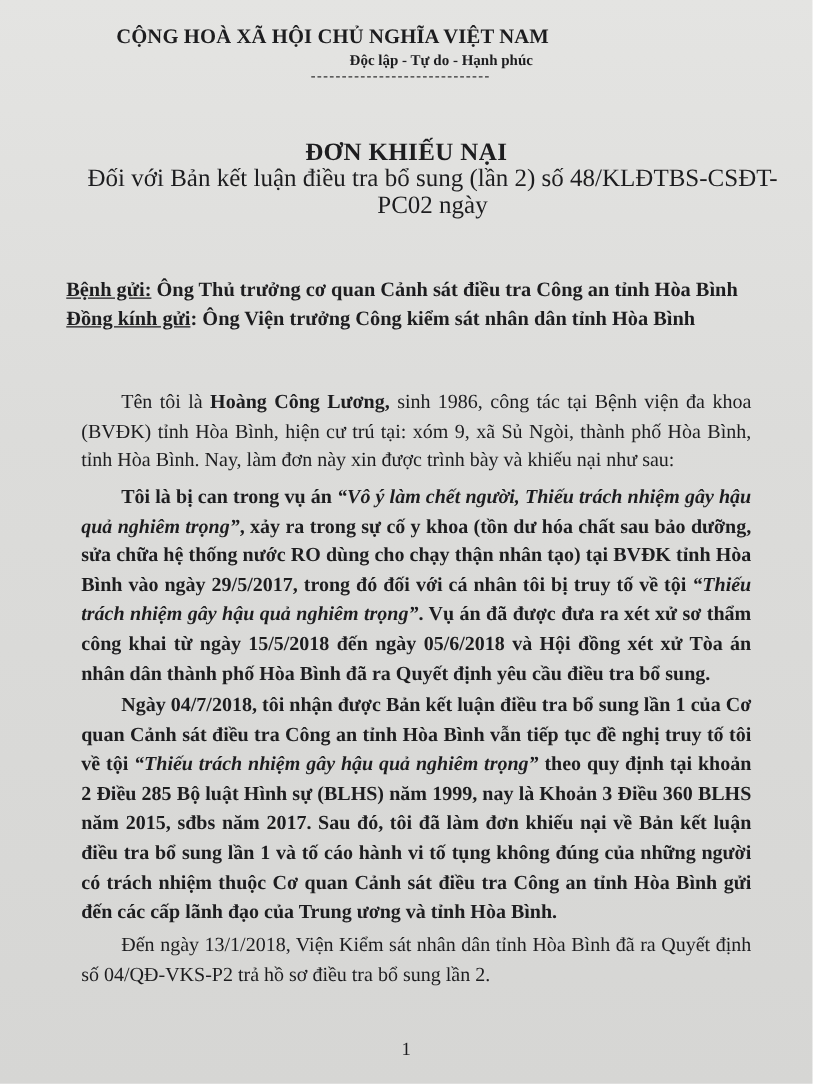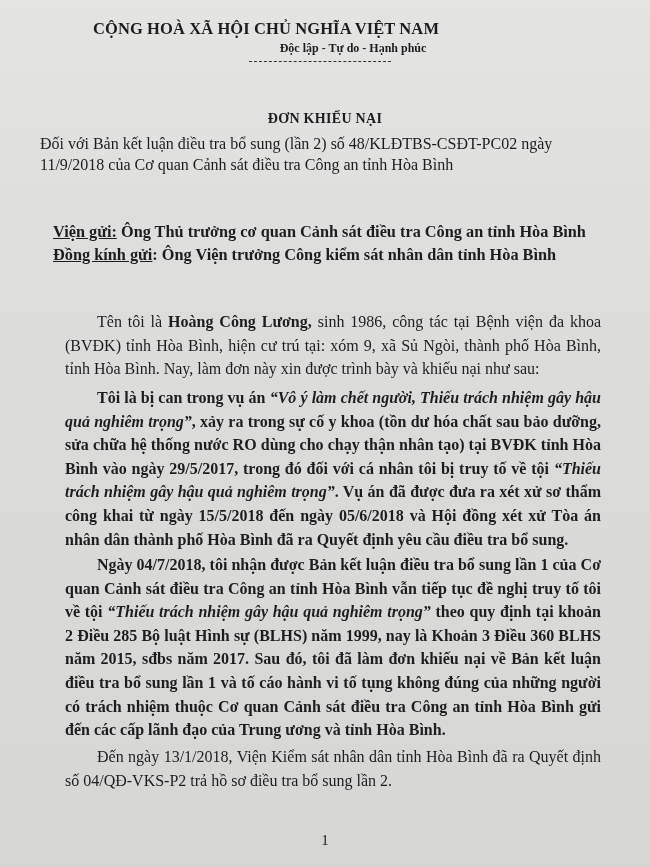--- a/index.html
+++ b/index.html
@@ -8,43 +8,42 @@
       background: linear-gradient(180deg, #e4e4e2 0%, #dcdcda 40%, #d6d6d4 100%);
       font-family: "Liberation Serif", "DejaVu Serif", serif;
       color: #1d1d1f;
       position: relative;
     }
     .page { position: absolute; left: 0; top: 0; width: 650px; height: 867px; }
     .hdr1 { position: absolute; top: 19px; left: 0; width: 532px; text-align: center; font-weight: bold; font-size: 16.5px; letter-spacing: 0.1px; }
     .hdr2 { position: absolute; top: 41px; left: 0; width: 650px; text-align: center; font-weight: bold; font-size: 12px; padding-left: 28px; }
     .dash { position: absolute; top: 61px; left: 249px; width: 142px; border-top: 1.5px dashed #333; }
     .date { position: absolute; top: 79px; right: 42px; font-style: italic; font-size: 16px; }
-    .title { position: absolute; top: 111px; left: 0; width: 650px; text-align: center; font-weight: bold; font-size: 14px; letter-spacing: 0.3px; }
-    .subtitle { position: absolute; top: 133px; left: 40px; width: 580px; text-align: left; font-size: 16px; line-height: 21px; }
+    .title { position: absolute; top: 111px; left: 0; width: 650px; text-align: center; font-weight: bold; font-size: 20px; letter-spacing: 0.3px; }
+    .subtitle { position: absolute; top: 133px; left: 56px; width: 580px; text-align: center; font-size: 20px; line-height: 21px; }
     .addr { position: absolute; left: 53px; width: 570px; font-weight: bold; font-size: 16.3px; }
     .addr .lbl { text-decoration: underline; }
     .body { position: absolute; left: 53px; width: 560px; font-size: 16px; line-height: 23.6px; text-align: justify; }
     .p { margin: 12px; text-indent: 32px; }
     .pgnum { position: absolute; top: 832px; left: 0; width: 650px; text-align: center; font-size: 15px; }
   </style>
 </head>
 <body>
 
 <div class="page">
   <div class="hdr1">CỘNG HOÀ XÃ HỘI CHỦ NGHĨA VIỆT NAM</div>
   <div class="hdr2">Độc lập - Tự do - Hạnh phúc</div>
   <div class="dash"></div>
   <div class="title">ĐƠN KHIẾU NẠI</div>
   <div class="subtitle">
     <div>Đối với Bản kết luận điều tra bổ sung (lần 2) số 48/KLĐTBS-CSĐT-PC02 ngày</div>
-    <div>11/9/2018 của Cơ quan Cảnh sát điều tra Công an tỉnh Hòa Bình</div>
   </div>
 
   <div class="addr" style="top:222px;">
-    <span class="lbl">Viện gửi:</span><span> Ông Thủ trưởng cơ quan Cảnh sát điều tra Công an tỉnh Hòa Bình</span>
+    <span class="lbl">Bệnh gửi:</span><span> Ông Thủ trưởng cơ quan Cảnh sát điều tra Công an tỉnh Hòa Bình</span>
   </div>
   <div class="addr" style="top:245px;">
     <span class="lbl">Đồng kính gửi</span><span>: Ông Viện trưởng Công kiểm sát nhân dân tỉnh Hòa Bình</span>
   </div>
 
   <div class="body" style="top:298px;">
     <p class="p"><span>Tên tôi là </span><b>Hoàng Công Lương,</b><span> sinh 1986, công tác tại Bệnh viện đa khoa (BVĐK) tỉnh Hòa Bình, hiện cư trú tại: xóm 9, xã Sủ Ngòi, thành phố Hòa Bình, tỉnh Hòa Bình. Nay, làm đơn này xin được trình bày và khiếu nại như sau:</span></p>
   </div>
 
   <div class="body" style="top:374px;font-weight:bold;">

